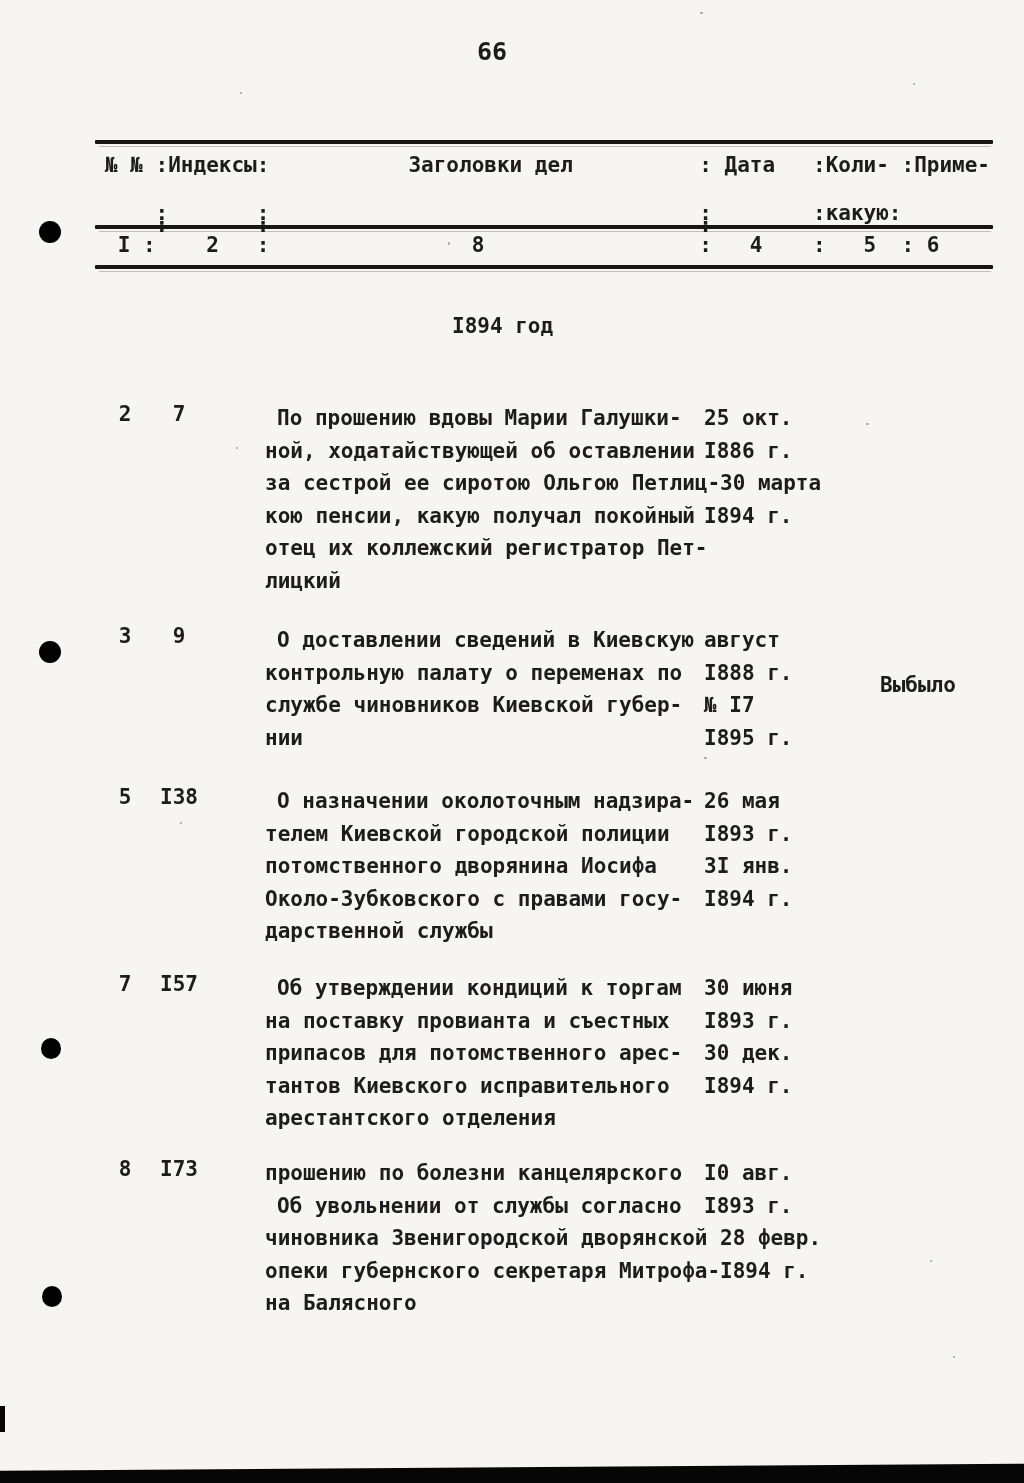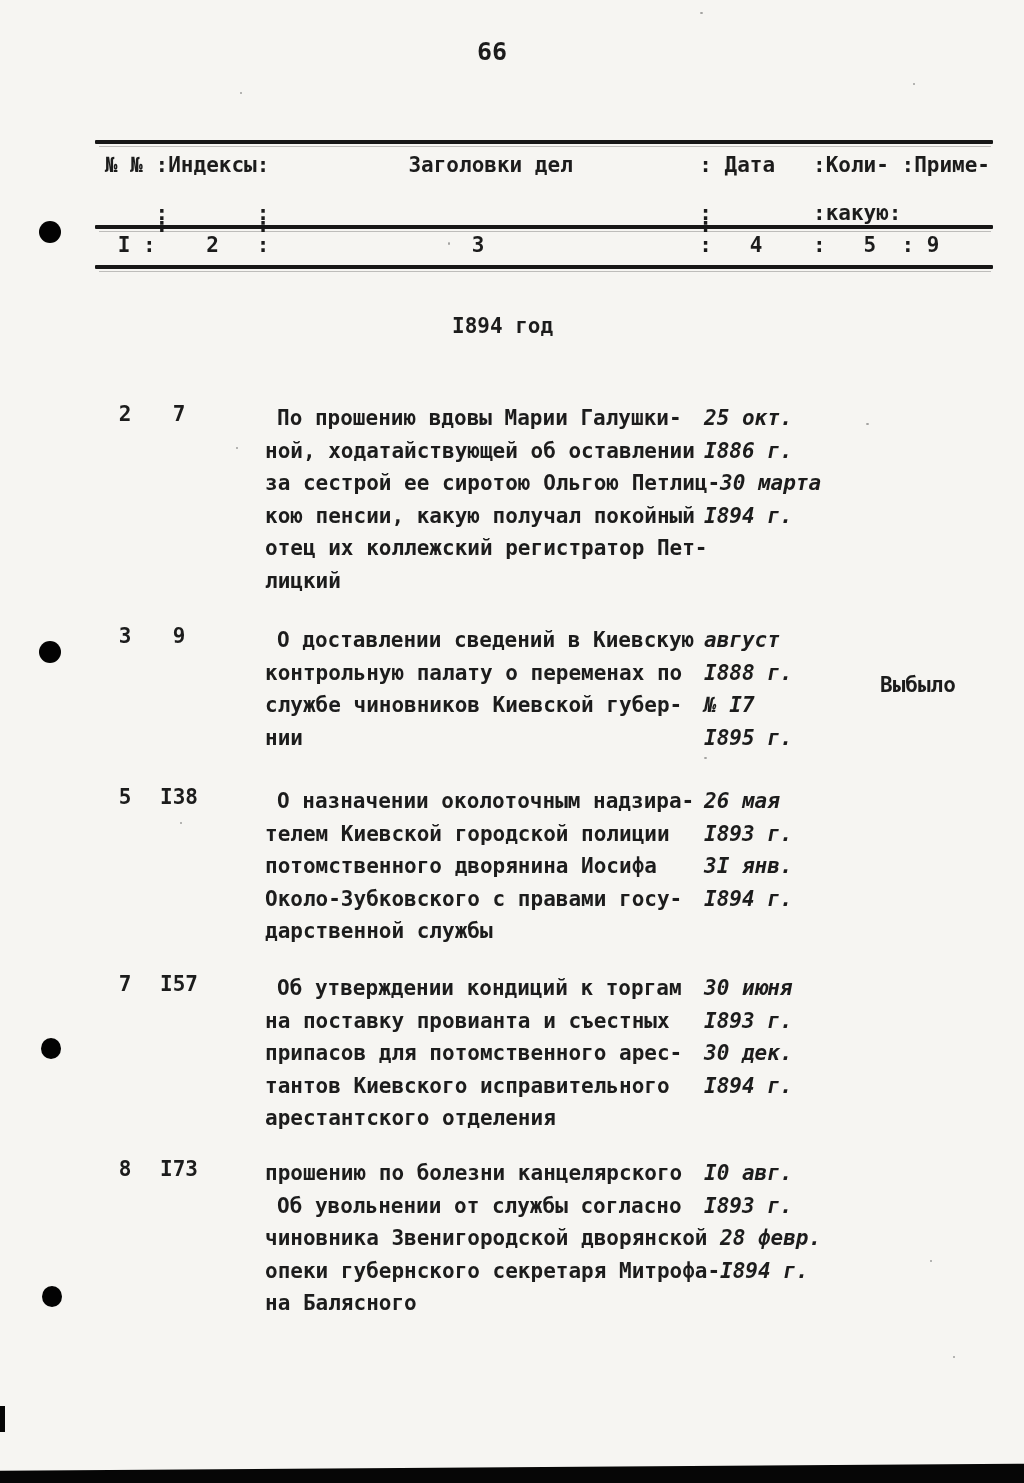--- a/index.html
+++ b/index.html
@@ -10,21 +10,21 @@
   }
   .t{position:absolute;white-space:pre;font-size:21px;line-height:24px;}
   .pagenum{font-size:25px;}
   .rule{position:absolute;left:95px;width:898px;height:4px;background:#171717;border-radius:1px;}
   .rule:after{content:"";position:absolute;left:4px;right:2px;top:6px;height:1px;background:rgba(23,23,23,.25);}
   .dot{position:absolute;background:#030303;border-radius:50%;}
   .entry{position:absolute;left:0;width:1024px;font-size:21px;}
   .entry .no{position:absolute;left:112px;top:0;width:26px;text-align:center;}
   .entry .idx{position:absolute;left:150px;top:0;width:58px;text-align:center;}
   .entry .title{position:absolute;left:265px;top:0;}
-  .entry .dates{position:absolute;left:704px;top:0;font-style:italic;}
+  .entry .dates{position:absolute;left:704px;top:0;}
   .ln{height:32.5px;line-height:32.5px;white-space:pre;}
   .ind{padding-left:12px;}
   .m16{margin-left:16px;}
   .note{position:absolute;left:880px;white-space:pre;}
   .bar{position:absolute;left:0;top:1462px;width:1024px;height:21px;background:#060606;
        clip-path:polygon(0 42%,100% 8%,100% 100%,0 100%);}
   .edge-mark{position:absolute;left:0;top:1406px;width:5px;height:26px;background:#060606;}
   .sp{position:absolute;background:#4a4a4a;border-radius:50%;opacity:.5;}
 </style>
 </head>
@@ -35,21 +35,21 @@
   <div class="t pagenum" style="left:477px;top:40px;">66</div>
 
   <div class="rule" style="top:140px;"></div>
   <div class="rule" style="top:225px;"></div>
   <div class="rule" style="top:265px;"></div>
 
   <div class="t" style="left:105px;top:153px;">№ № :Индексы:           Заголовки дел          : Дата   :Коли- :Приме-</div>
   <div class="t" style="left:105px;top:201px;">    :       :                                  :        :какую:</div>
   <div class="t" style="left:105px;top:213px;">    :       :                                  :</div>
 
-  <div class="t" style="left:105px;top:233px;"> I :    2   :                3                 :   4    :   5  : 9</div>
+  <div class="t" style="left:105px;top:233px;"> I :    2   :                8                 :   4    :   5  : 6</div>
 
   <div class="t" style="left:452px;top:314px;">I894 год</div>
 
   <div class="entry" style="top:402px;">
     <div class="no">2</div>
     <div class="idx">7</div>
     <div class="title">
       <div class="ln ind">По прошению вдовы Марии Галушки-</div>
       <div class="ln">ной, ходатайствующей об оставлении</div>
       <div class="ln">за сестрой ее сиротою Ольгою Петлиц-</div>

